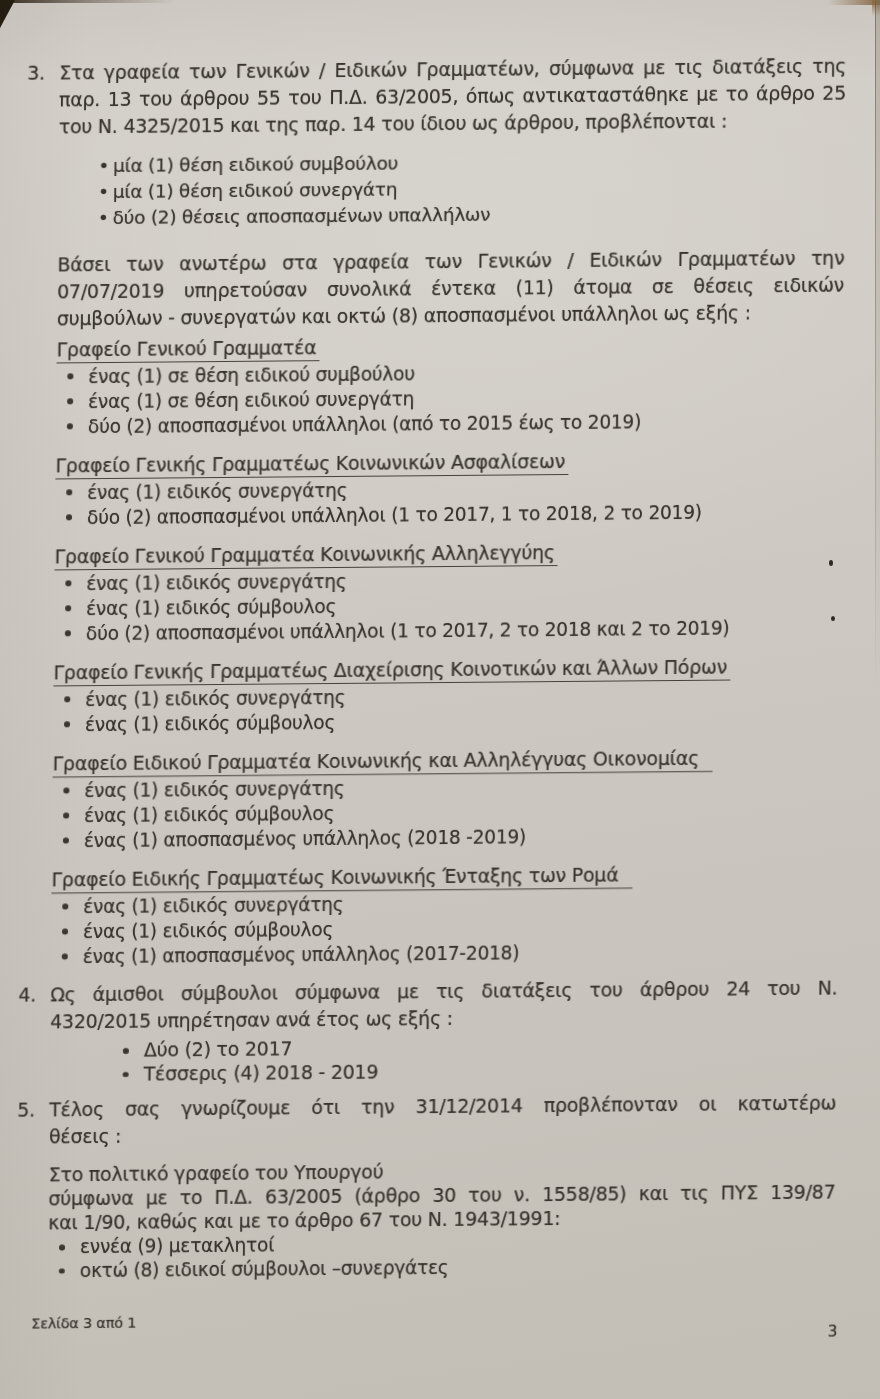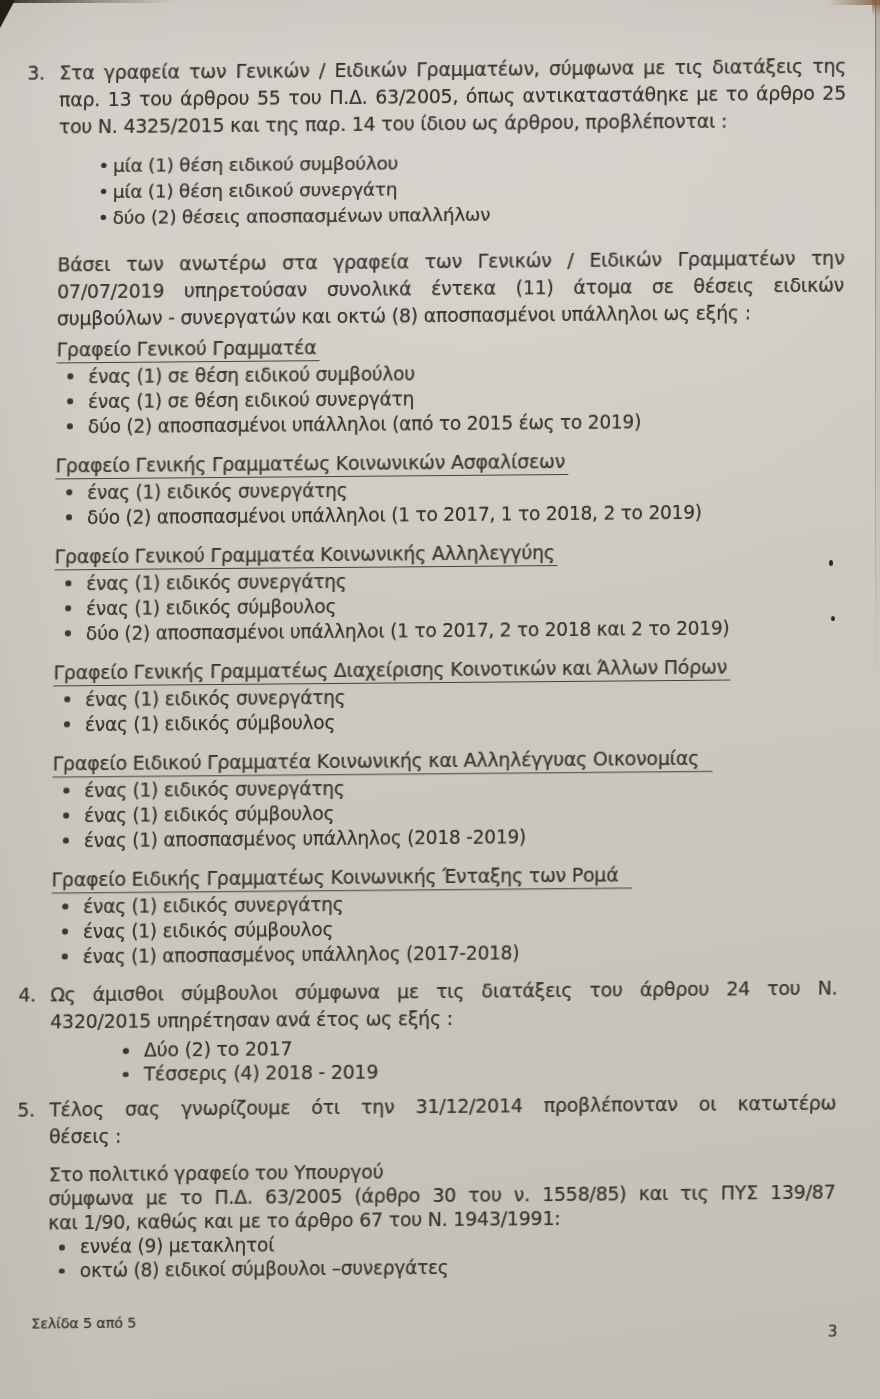--- a/index.html
+++ b/index.html
@@ -214,21 +214,21 @@
           <div class="p-line lline">και 1/90, καθώς και με το άρθρο 67 του Ν. 1943/1991:</div>
         </div>
         <ul class="dot-list">
           <li>εννέα (9) μετακλητοί</li>
           <li>οκτώ (8) ειδικοί σύμβουλοι –συνεργάτες</li>
         </ul>
       </div>
     </div>
   </div>
 
-  <div class="footer-label">Σελίδα 5 από 5</div>
+  <div class="footer-label">Σελίδα 3 από 1</div>
   <div class="page-number">3</div>
 
 </div>
 
 <div class="edge-top-left-line"></div>
 <div class="corner-top-left"></div>
 <div class="edge-top-right"></div>
 <div class="corner-top-right"></div>
 <div class="fold-right-line"></div>
 <div class="fold-right-shade"></div>

